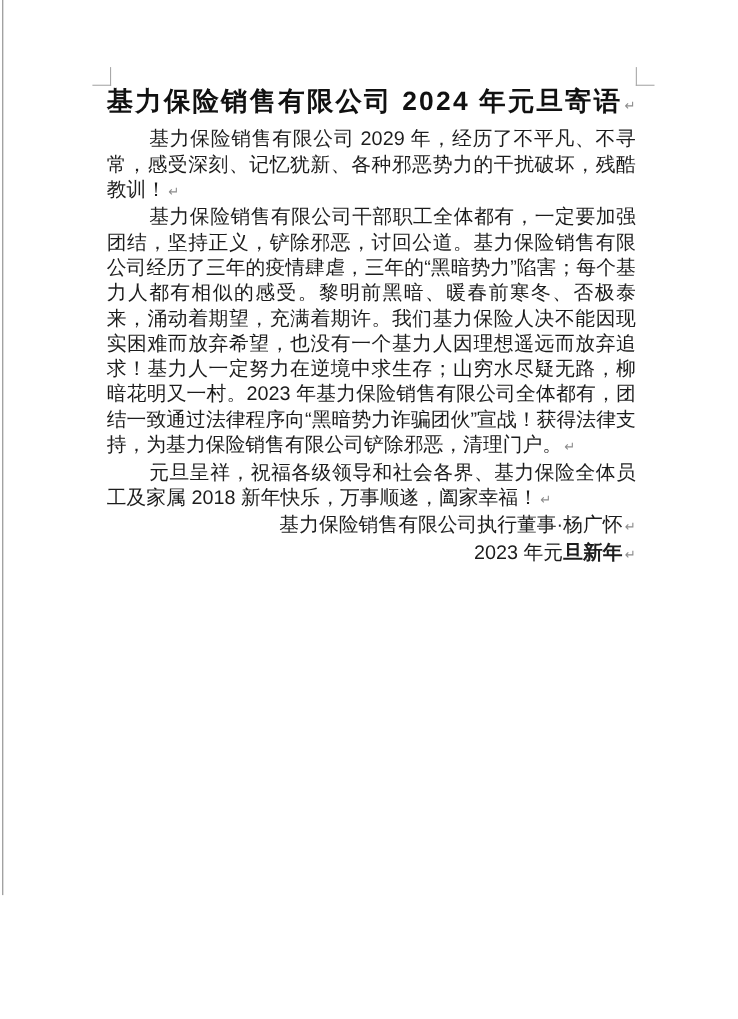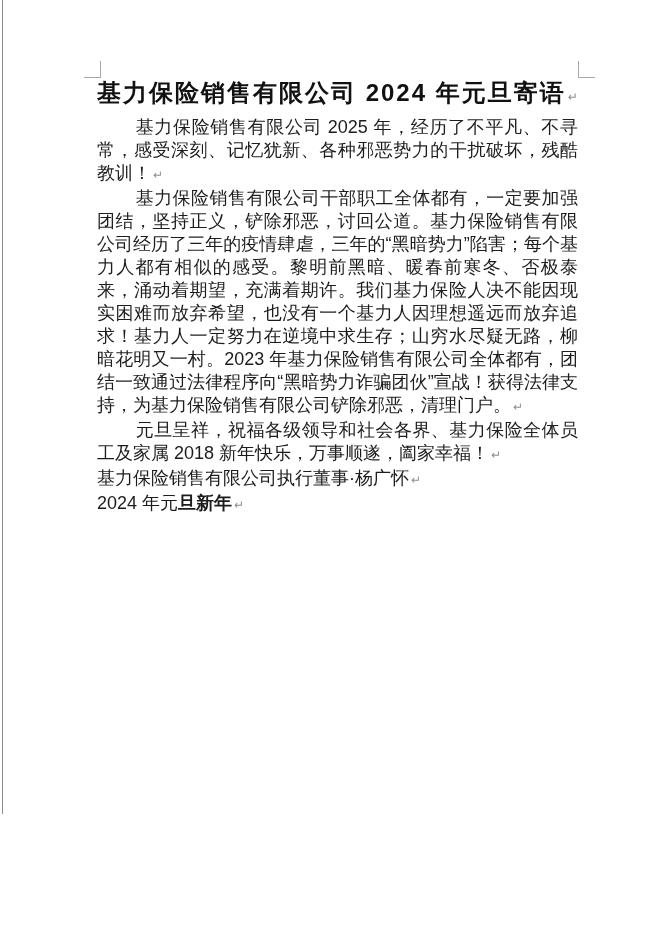--- a/index.html
+++ b/index.html
@@ -36,21 +36,21 @@
   .doc-body{font-size:18px;line-height:23px;}
   .para{
     margin:0;
     text-align:justify;
     text-justify:inter-character;
     word-break:break-all;
     color:#1c1c1c;
   }
   .para.bold{font-weight:bold;color:#141414;}
   .para.indent{text-indent:2.15em;}
-  .para.center{text-align:left;text-indent:0;}
+  .para.center{text-align:right;text-indent:0;}
   .pilcrow{
     color:#8e8e8e;
     font-size:12px;
     margin-left:2px;
     font-weight:normal;
     letter-spacing:0;
   }
 </style>
 </head>
 <body>
@@ -59,20 +59,20 @@
   <div class="page-left-edge"></div>
 
   <div class="crop tl"></div>
   <div class="crop tr"></div>
   <div class="crop bl"></div>
   <div class="crop br"></div>
 
   <div class="content">
     <h1 class="doc-title"><span>基力保险销售有限公司 2024 年元旦寄语</span><span class="pilcrow">↵</span></h1>
     <div class="doc-body">
-        <div class="para indent"><span>基力保险销售有限公司 2025 年，经历了不平凡、不寻常，感受深刻、记忆犹新、各种邪恶势力的干扰破坏，残酷教训！</span><span class="pilcrow">↵</span></div>
+        <div class="para indent"><span>基力保险销售有限公司 2029 年，经历了不平凡、不寻常，感受深刻、记忆犹新、各种邪恶势力的干扰破坏，残酷教训！</span><span class="pilcrow">↵</span></div>
         <div class="para indent"><span>基力保险销售有限公司干部职工全体都有，一定要加强团结，坚持正义，铲除邪恶，讨回公道。基力保险销售有限公司经历了三年的疫情肆虐，三年的“黑暗势力”陷害；每个基力人都有相似的感受。黎明前黑暗、暖春前寒冬、否极泰来，涌动着期望，充满着期许。我们基力保险人决不能因现实困难而放弃希望，也没有一个基力人因理想遥远而放弃追求！基力人一定努力在逆境中求生存；山穷水尽疑无路，柳暗花明又一村。2023 年基力保险销售有限公司全体都有，团结一致通过法律程序向“黑暗势力诈骗团伙”宣战！获得法律支持，为基力保险销售有限公司铲除邪恶，清理门户。</span><span class="pilcrow">↵</span></div>
         <div class="para indent"><span>元旦呈祥，祝福各级领导和社会各界、基力保险全体员工及家属 2018 新年快乐，万事顺遂，阖家幸福！</span><span class="pilcrow">↵</span></div>
         <div class="para center"><span>基力保险销售有限公司执行董事·杨广怀</span><span class="pilcrow">↵</span></div>
-        <div class="para center"><span>2024 年元</span><span style="font-weight: bold;">旦新年</span><span class="pilcrow">↵</span></div>
+        <div class="para center"><span>2023 年元</span><span style="font-weight: bold;">旦新年</span><span class="pilcrow">↵</span></div>
       </div>
   </div>
 </div>
 
 </body></html>

